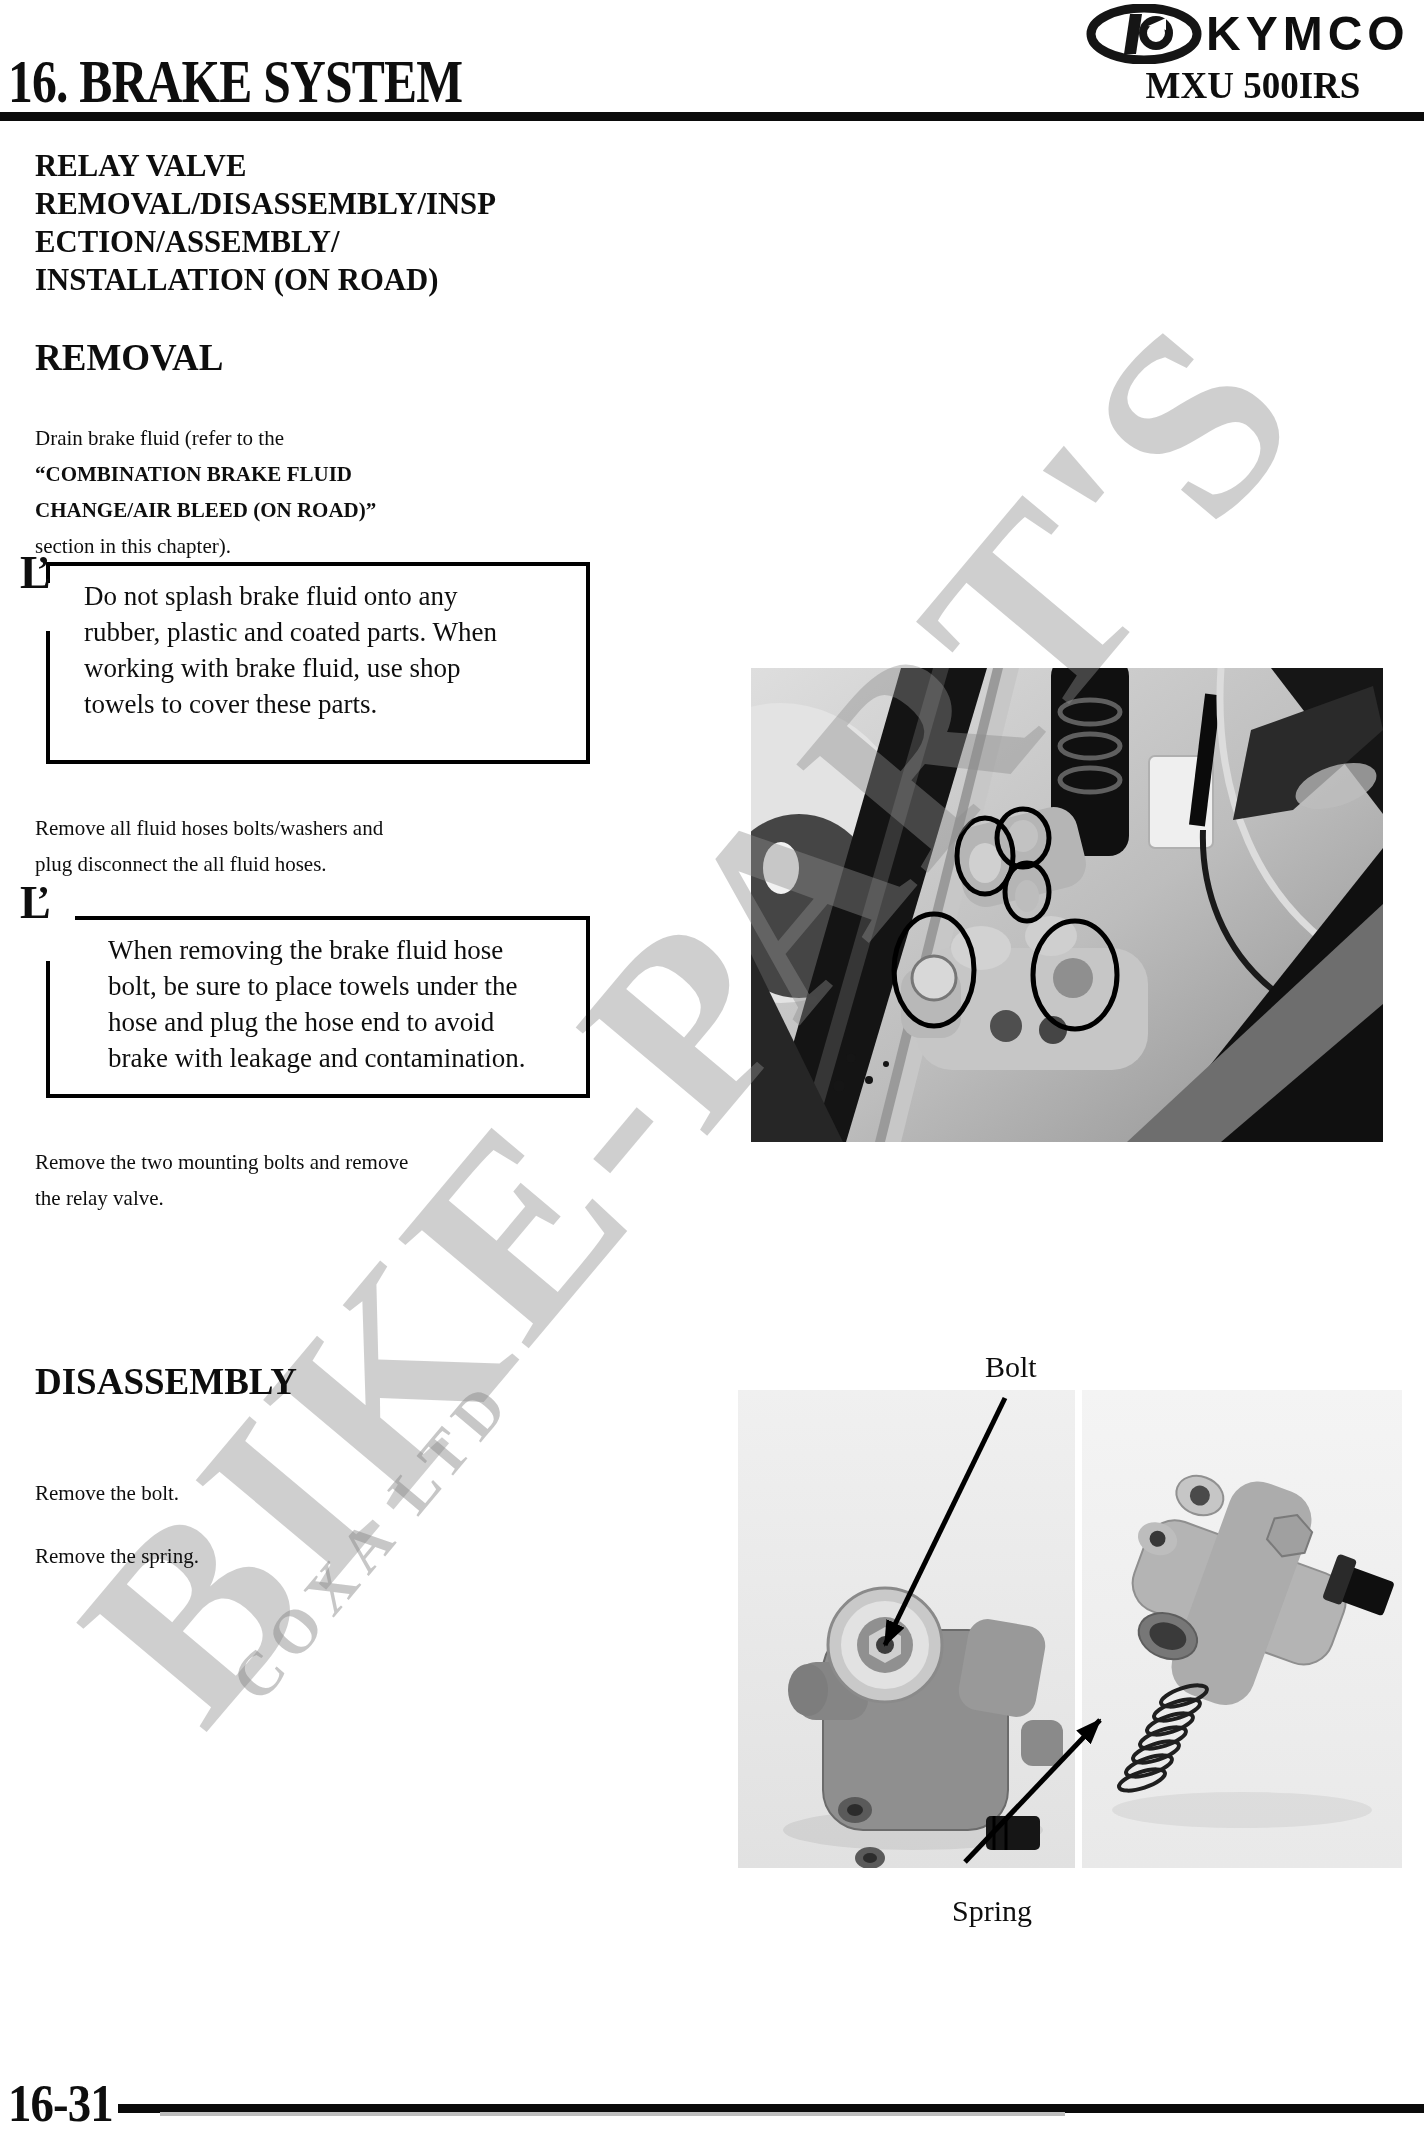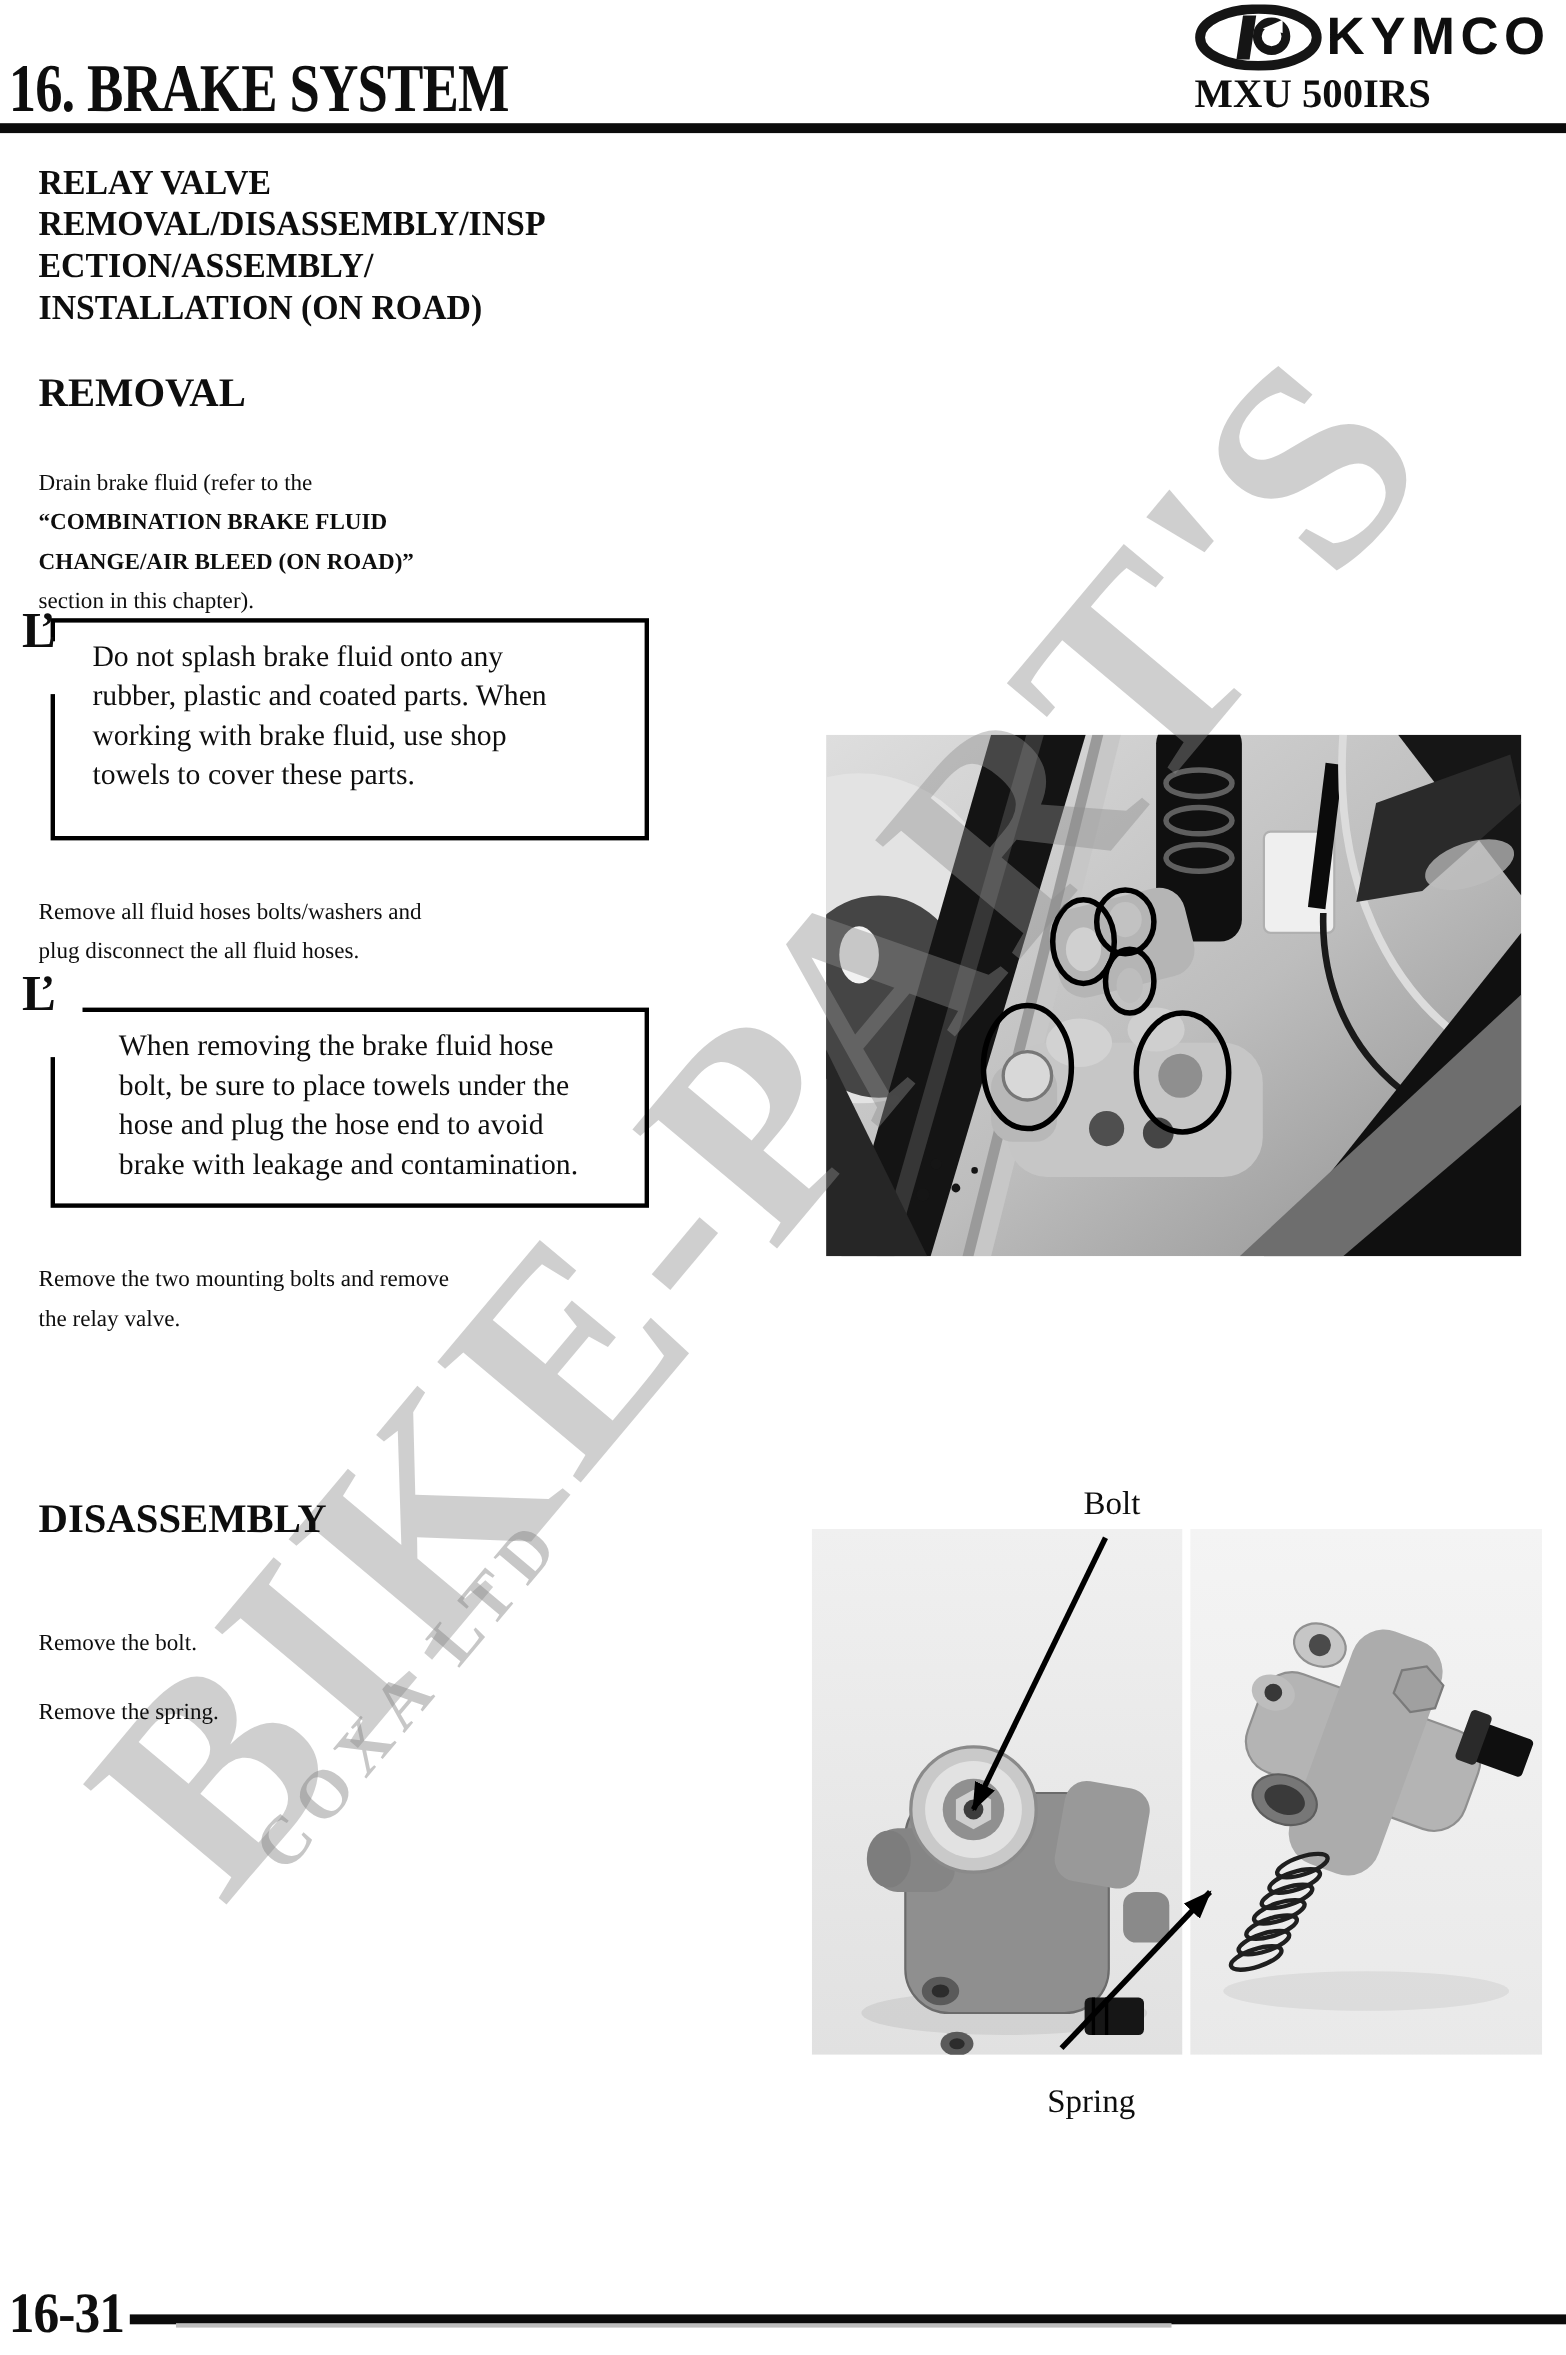--- a/index.html
+++ b/index.html
@@ -4,21 +4,21 @@
 <style>
   html,body{margin:0;padding:0;background:#ffffff;}
   .page{position:relative;width:1424px;height:2141px;background:#ffffff;overflow:hidden;
         font-family:"Liberation Serif","DejaVu Serif",serif;color:#0e0e0e;}
   .abs{position:absolute;}
   .z1{z-index:1;} .z2{z-index:2;} .z3{z-index:3;}
 
   
   .chapter{left:8px;top:46px;font-size:62px;font-weight:bold;letter-spacing:-1px;
            transform:scaleX(0.80);transform-origin:left top;white-space:nowrap;}
-  .model{left:1086px;top:64px;width:334px;text-align:left;font-size:37px;font-weight:bold;white-space:nowrap;}
+  .model{left:1086px;top:64px;width:334px;text-align:center;font-size:37px;font-weight:bold;white-space:nowrap;}
   .brand-text{left:1206px;top:6px;font-size:48px;font-weight:800;letter-spacing:5px;
               font-family:"Liberation Sans","DejaVu Sans",sans-serif;white-space:nowrap;}
   .header-rule{left:0;top:112px;width:1424px;height:9px;background:#0b0b0b;}
 
   
   .doc-title{left:35px;top:146px;font-size:32px;font-weight:bold;line-height:38px;
              transform:scaleX(0.96);transform-origin:left top;white-space:nowrap;}
   .h2{font-size:37px;font-weight:bold;white-space:nowrap;}
   .body-text{font-size:21px;line-height:36px;white-space:nowrap;}
   .bold{font-weight:bold;}

